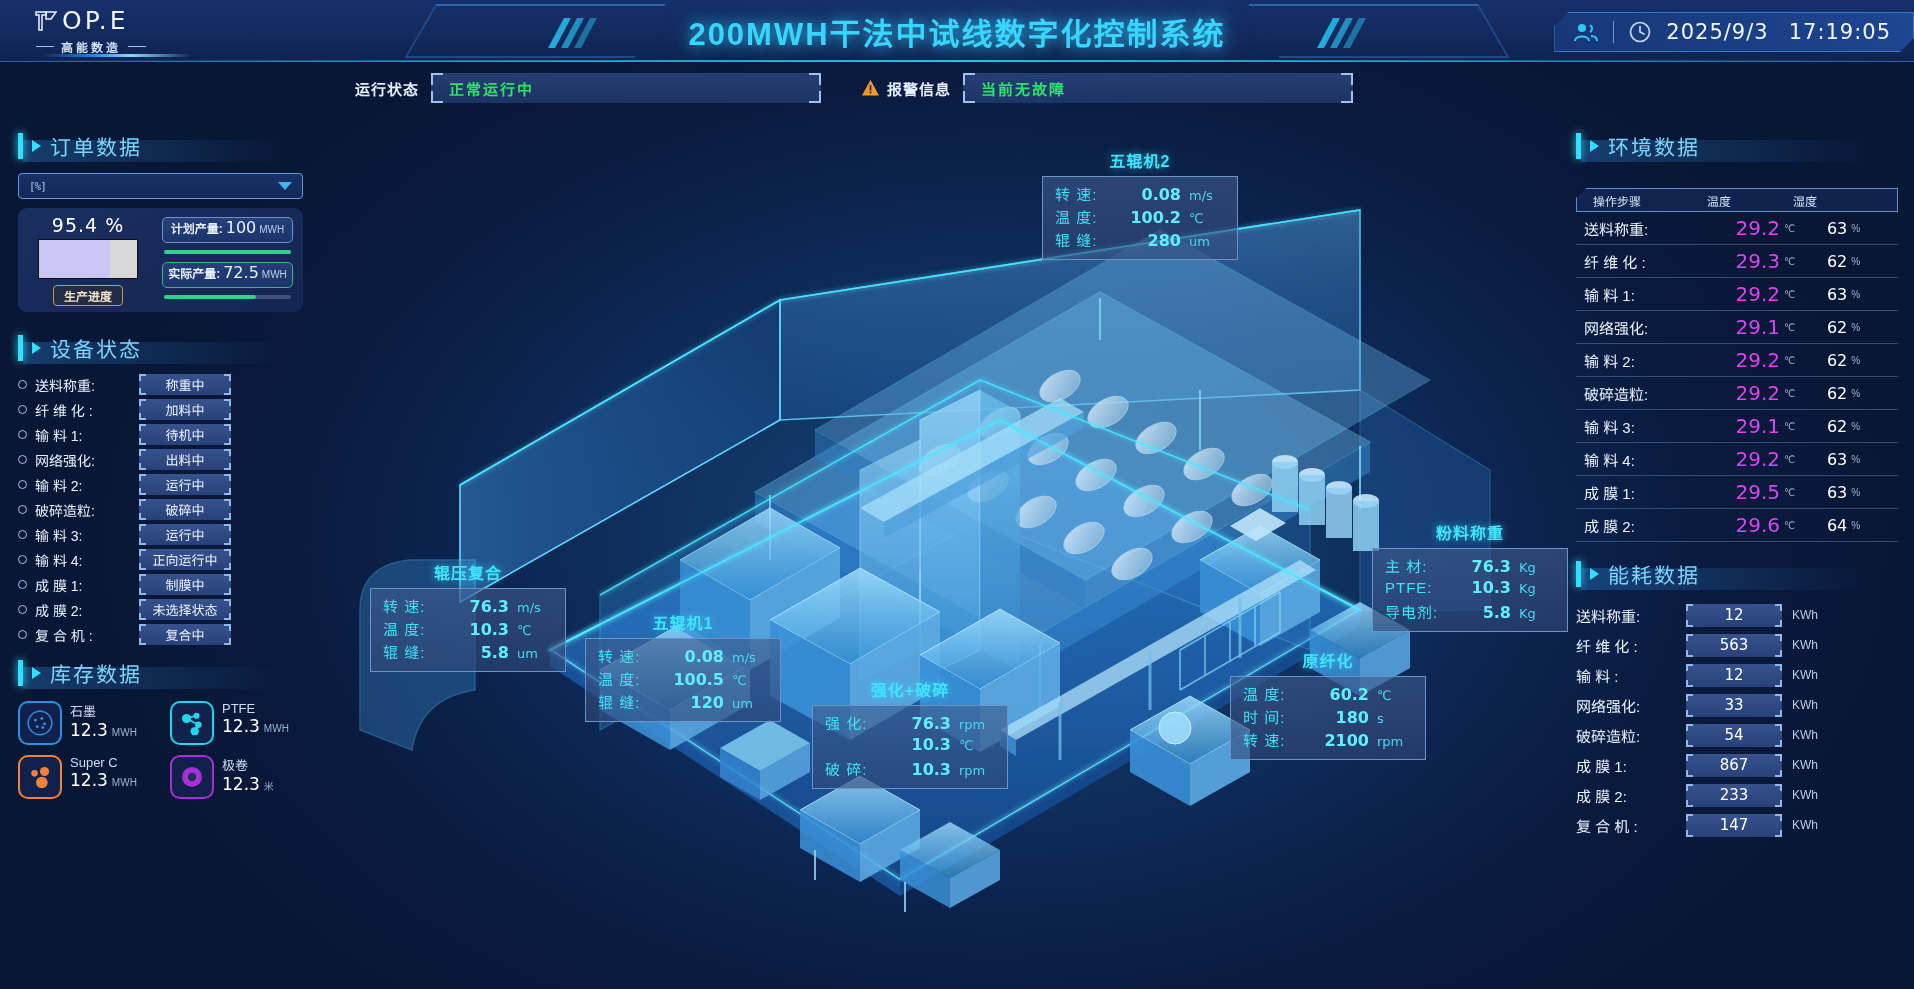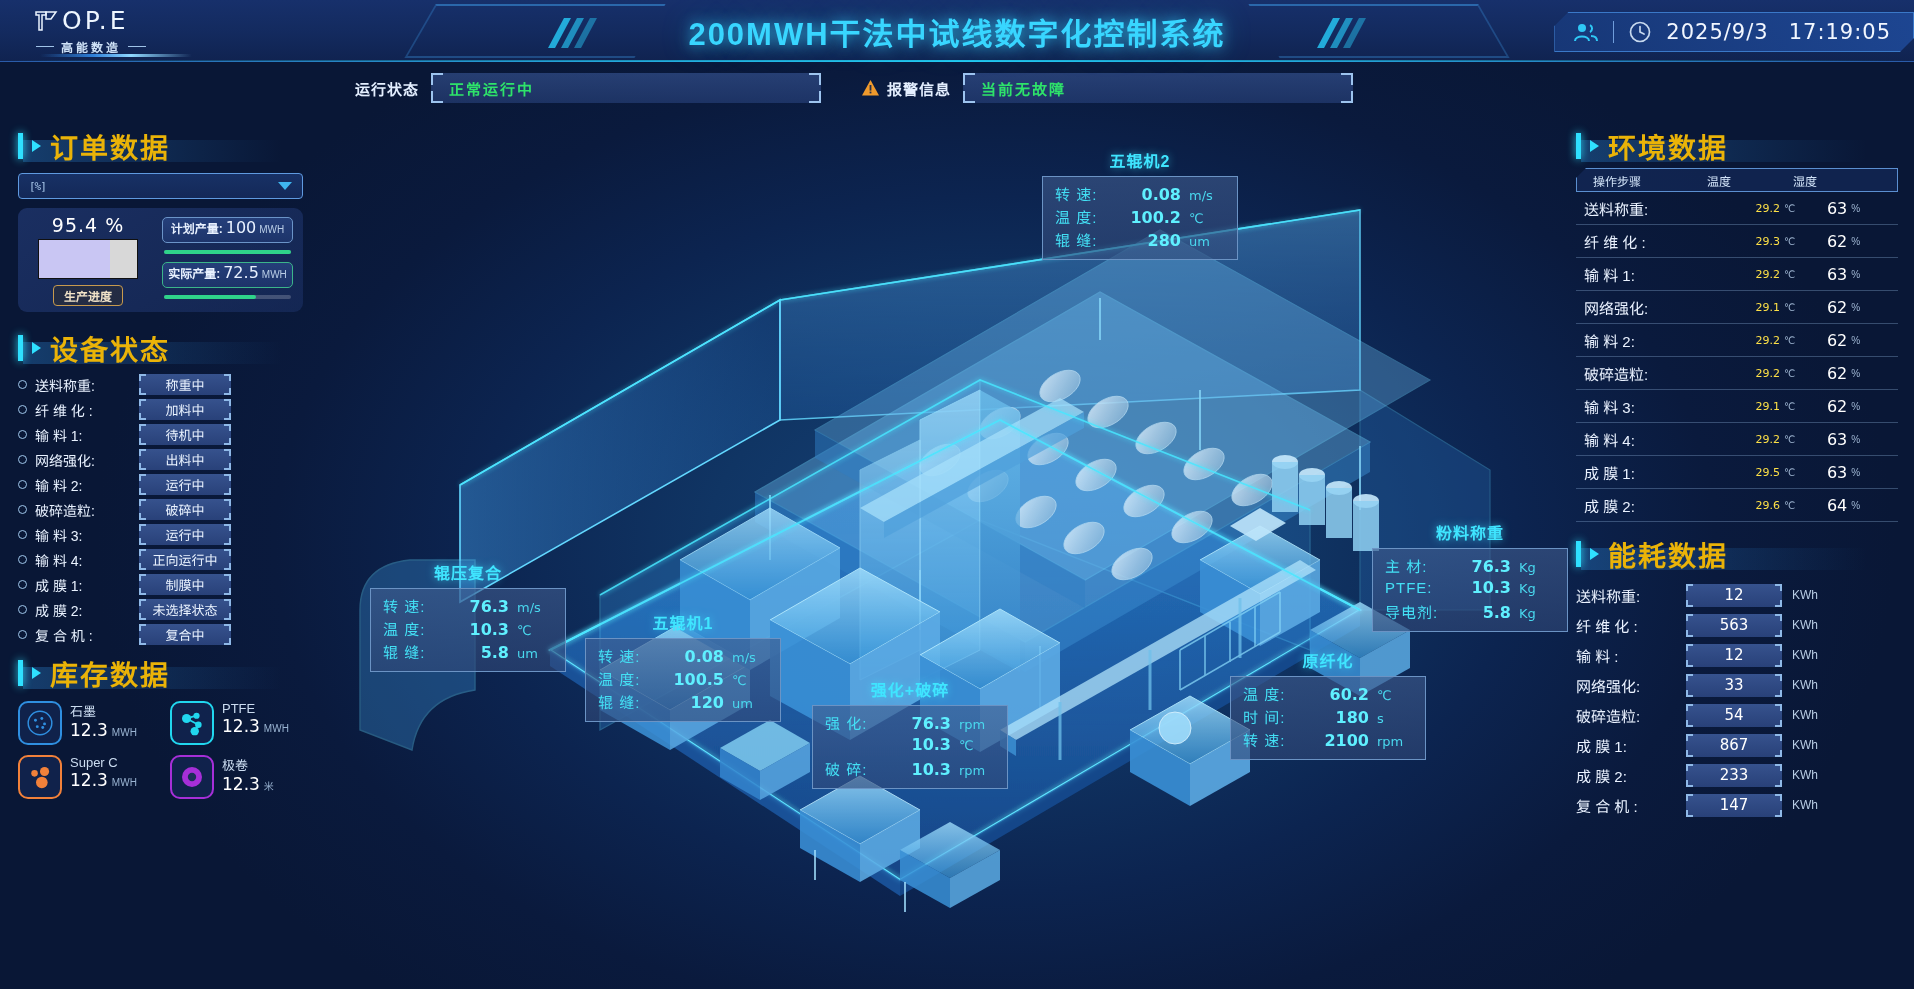--- a/index.html
+++ b/index.html
@@ -96,21 +96,21 @@
   .sb-value { font-size:15px; color:#2ee36a; letter-spacing:2px; font-weight:bold; }
   #sb-run { width:390px; }
   #sb-alarm { width:390px; }
   .warn-ico { margin-left:40px; margin-right:7px; }
   
   .panel-head { display:flex; align-items:center; gap:9px; height:36px; position:relative; }
   .panel-head .bar { width:5px; height:26px; background:#2fe0ff; box-shadow:0 0 8px #2fe0ff; }
   .panel-head .tri {
     width:0;height:0;border-left:9px solid #2fe0ff;border-top:6px solid transparent;border-bottom:6px solid transparent;
   }
-  .panel-head .ttl { font-size:28px; font-weight:bold; color:#eab308; letter-spacing:2px; }
+  .panel-head .ttl { font-size:21px; font-weight:normal; color:#7dd3fc; letter-spacing:2px; }
   .panel-head::after{
     content:""; position:absolute; left:5px; bottom:2px; right:0; height:22px;
     background:linear-gradient(90deg,rgba(50,150,235,.30),rgba(50,150,235,0) 88%);
     z-index:-1;
   }
   #left-col { position:absolute; left:18px; top:128px; width:300px; z-index:12; }
   #right-col { position:absolute; right:8px; top:128px; width:330px; z-index:12; }
 
   
   #order-select {
@@ -172,33 +172,33 @@
   #inv-grid{ margin-top:10px; display:grid; grid-template-columns:1fr 1fr; gap:10px 14px; width:290px;}
   .inv-item{ display:flex; gap:8px; align-items:flex-start; }
   .inv-icon{ width:44px;height:44px;border-radius:10px; border:2px solid #3d8fe0; display:flex;align-items:center;justify-content:center;
              background:rgba(22,44,92,.55); flex:none;}
   .inv-meta{ display:flex; flex-direction:column; }
   .inv-name{ font-size:13px; color:#cbdcf0; }
   .inv-val{ font-size:17px; color:#ffffff; font-family:"DejaVu Sans",sans-serif; }
   .inv-unit{ font-size:10px; color:#9ab4d2; margin-left:4px;}
 
   
-  #env-table{ margin-top:4px; width:322px; }
+  #env-table{ margin-top:24px; width:322px; }
   .env-head{
     position:relative; height:24px; display:flex; align-items:center;
     border:1px solid #5b8fd0; font-size:12px; color:#cfe1f6;
     background:rgba(26,52,108,.45);
     clip-path:polygon(10px 0,100% 0,100% calc(100% - 0px),0 100%,0 10px);
   }
   .env-head span:nth-child(1){ width:130px; padding-left:16px;}
   .env-head span:nth-child(2){ width:86px; }
   .env-head span:nth-child(3){ width:80px; }
   .env-row{ display:flex; align-items:center; height:33px; border-bottom:1px solid rgba(140,175,215,.35); }
   .env-step{ width:118px; font-size:15px; color:#eaf2ff; padding-left:8px; white-space:nowrap;}
-  .env-temp{ width:86px; font-size:11px; color:#fde047; font-family:"DejaVu Sans",sans-serif; text-align:right;}
+  .env-temp{ width:86px; font-size:20px; color:#d946ef; font-family:"DejaVu Sans",sans-serif; text-align:right;}
   .env-u{ font-size:10px; color:#9fb6d2; margin-left:4px; }
   .env-hum{ width:52px; font-size:16px; color:#ffffff; font-family:"DejaVu Sans",sans-serif; text-align:right;}
 
   
   #energy-list{ margin-top:8px; }
   .en-row{ display:flex; align-items:center; height:30px; gap:10px; }
   .en-name{ width:100px; font-size:15px; color:#eaf2ff; white-space:nowrap; }
   .en-box{
     position:relative; width:96px; height:23px;
     background:linear-gradient(180deg,rgba(62,92,156,.85),rgba(46,72,132,.85));

